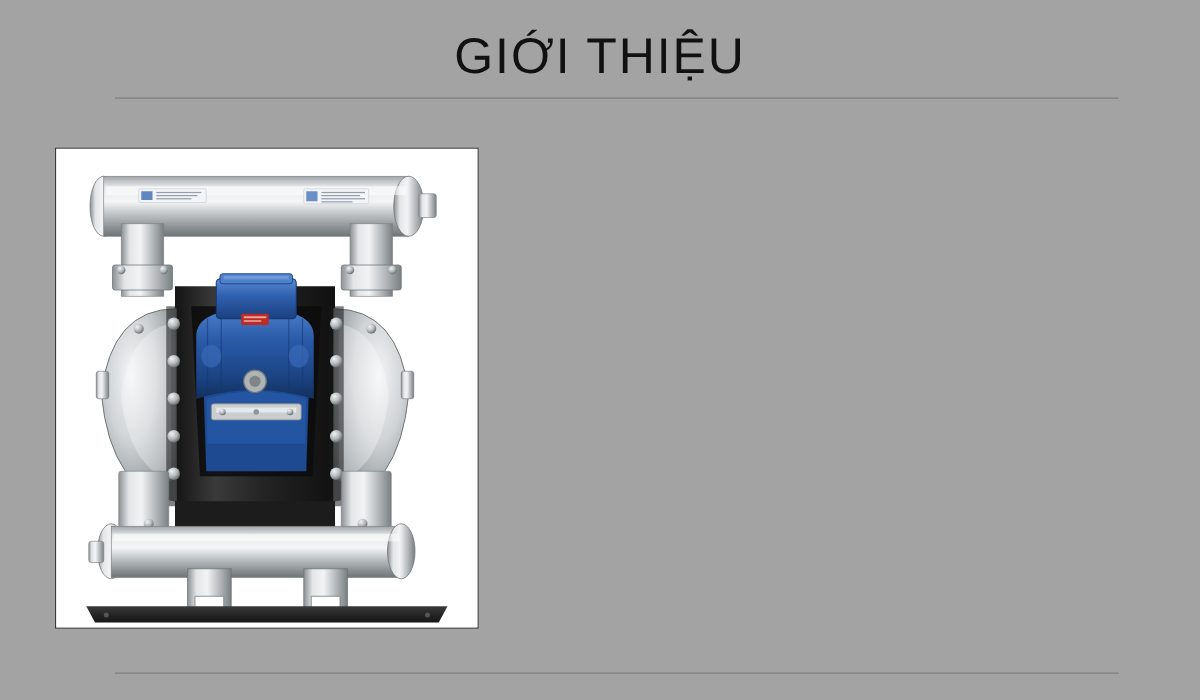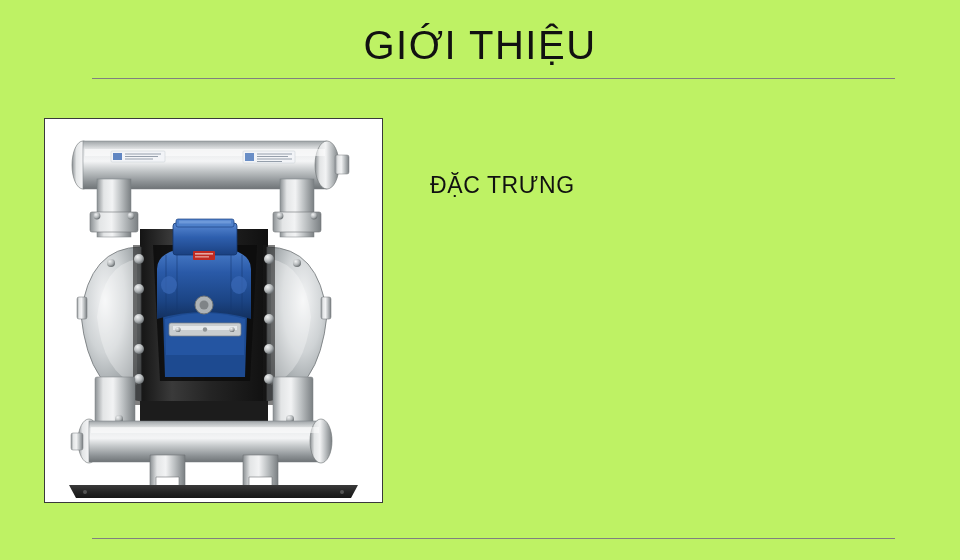--- a/index.html
+++ b/index.html
@@ -9,21 +9,21 @@
     height: 560px;
     background: #ffffff;
     font-family: "Liberation Sans", sans-serif;
     overflow: hidden;
   }
 
   .slide {
     position: relative;
     width: 960px;
     height: 560px;
-    background: #bef264;
+    background: #a3a3a3;
   }
 
   
   .slide-title {
     position: absolute;
     top: 22px;
     left: 0;
     width: 960px;
     text-align: center;
     font-size: 40px;
@@ -293,18 +293,17 @@
       </svg>
     </div>
   </div>
 
   <div class="content">
 
     <div class="section">
     </div>
 
     <div class="section">
-      <h2 class="section-heading">ĐẶC TRƯNG</h2>
     </div>
 
   </div>
 
 </div>
 
 </body></html>

